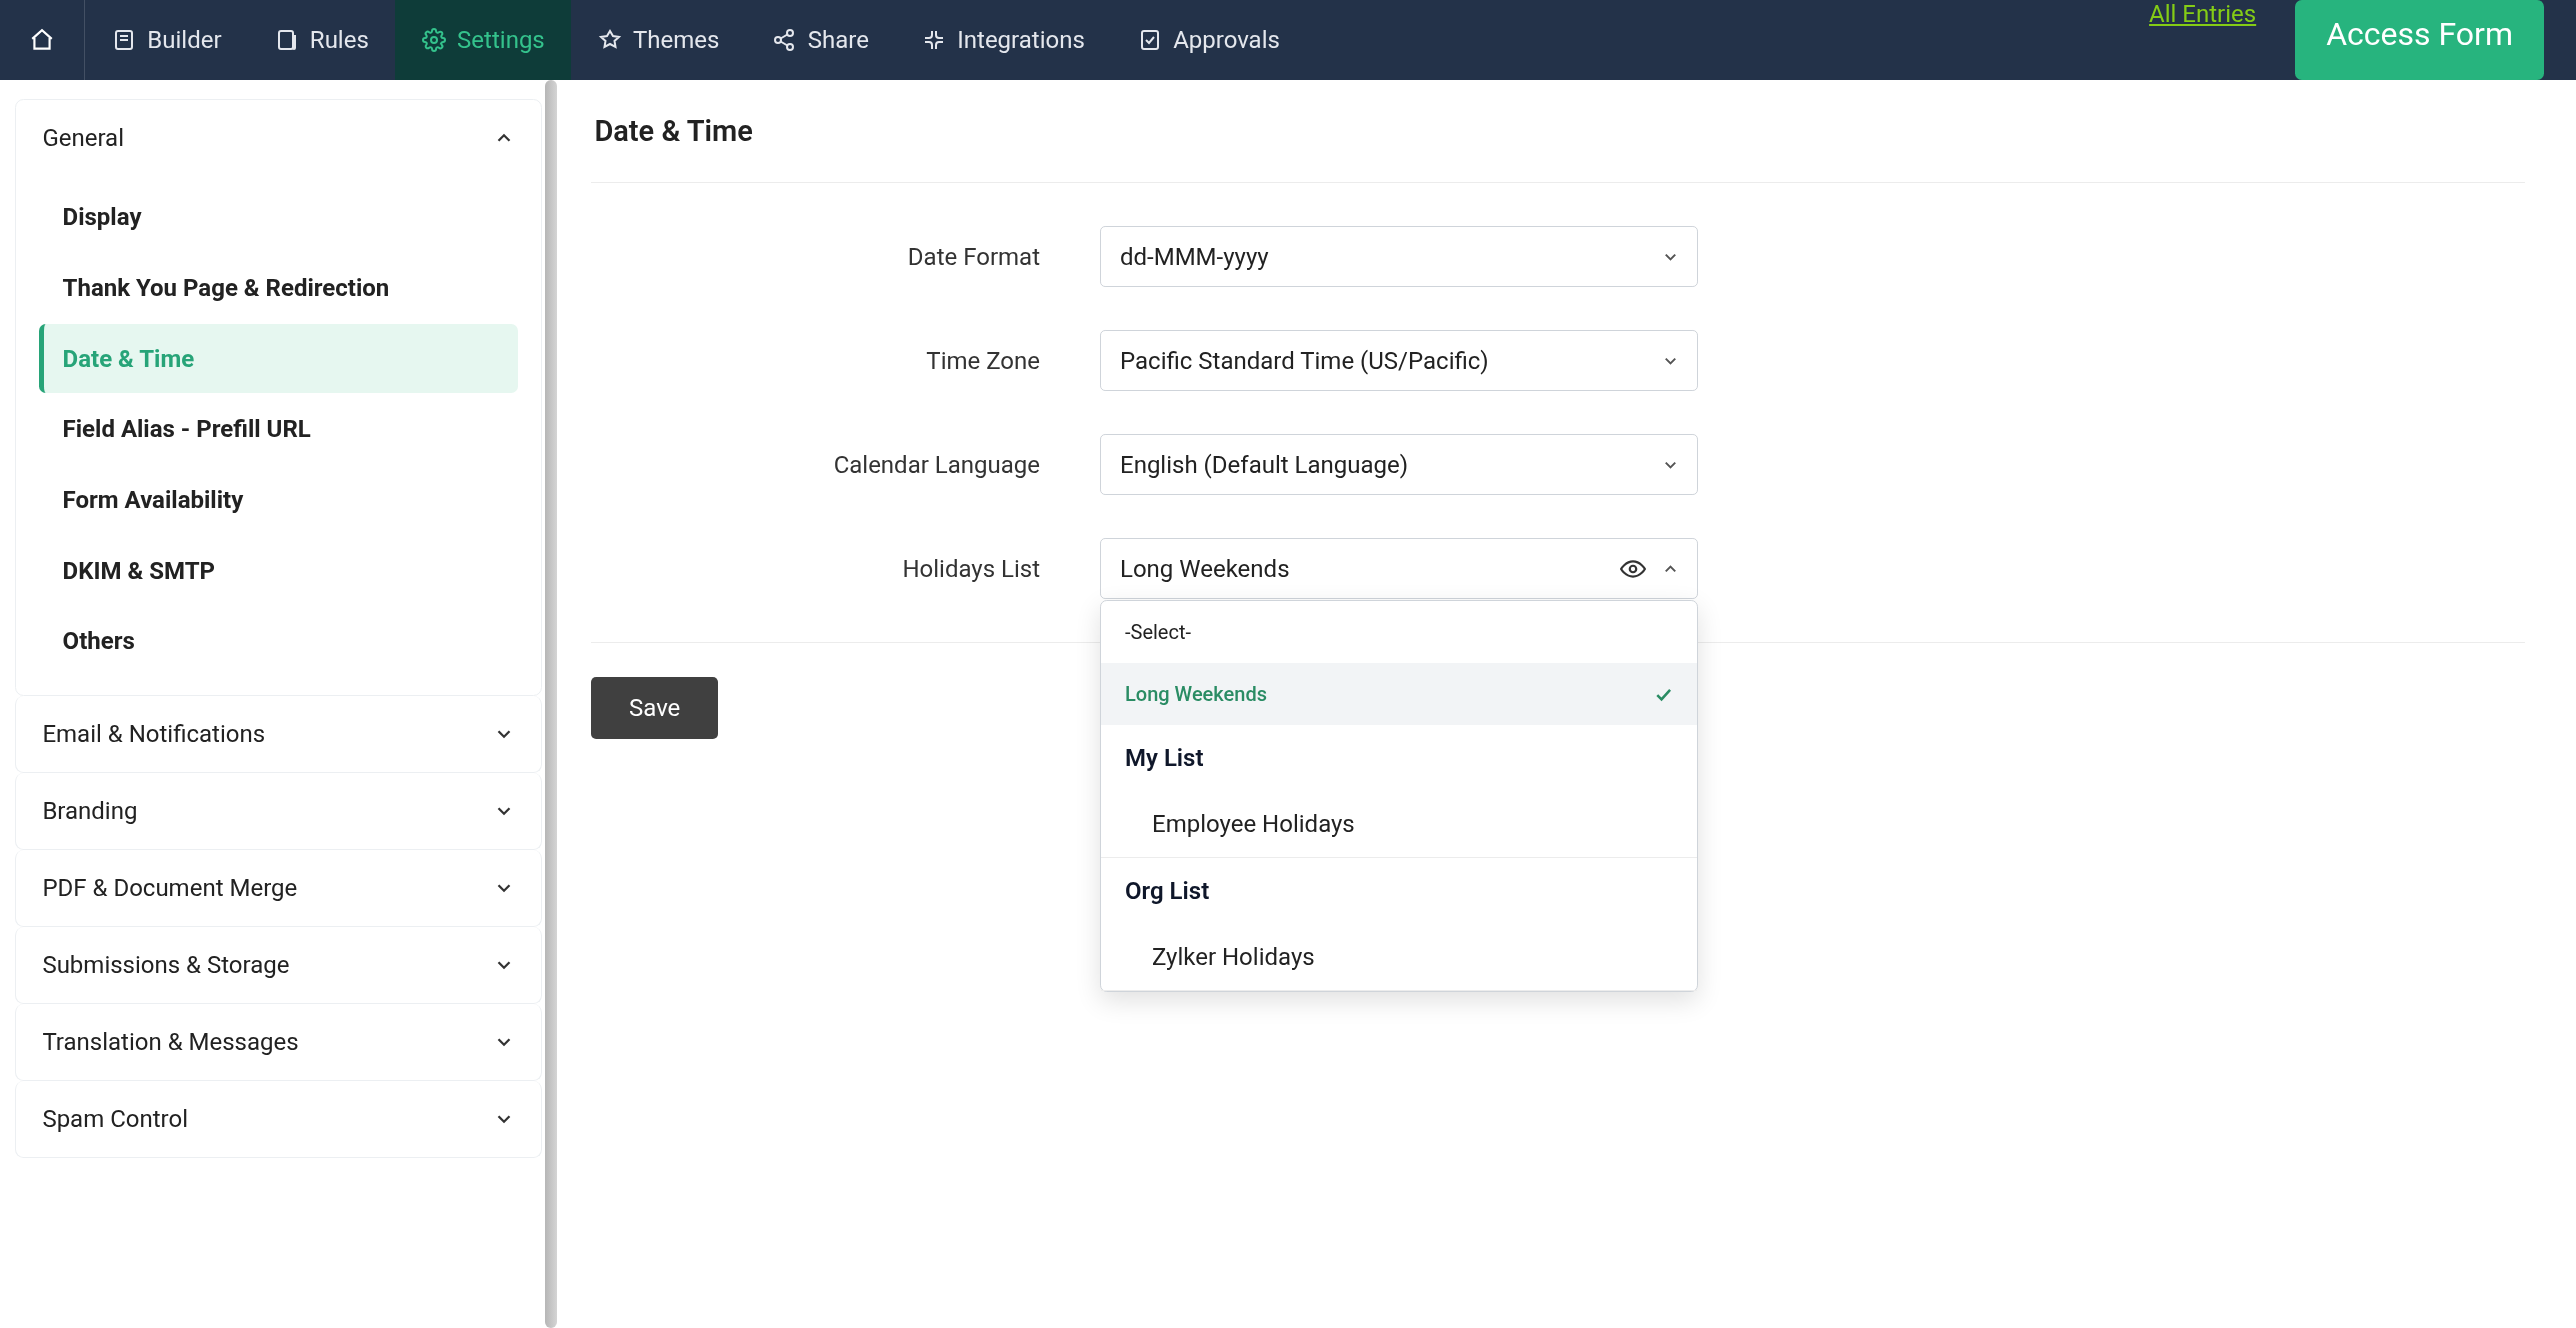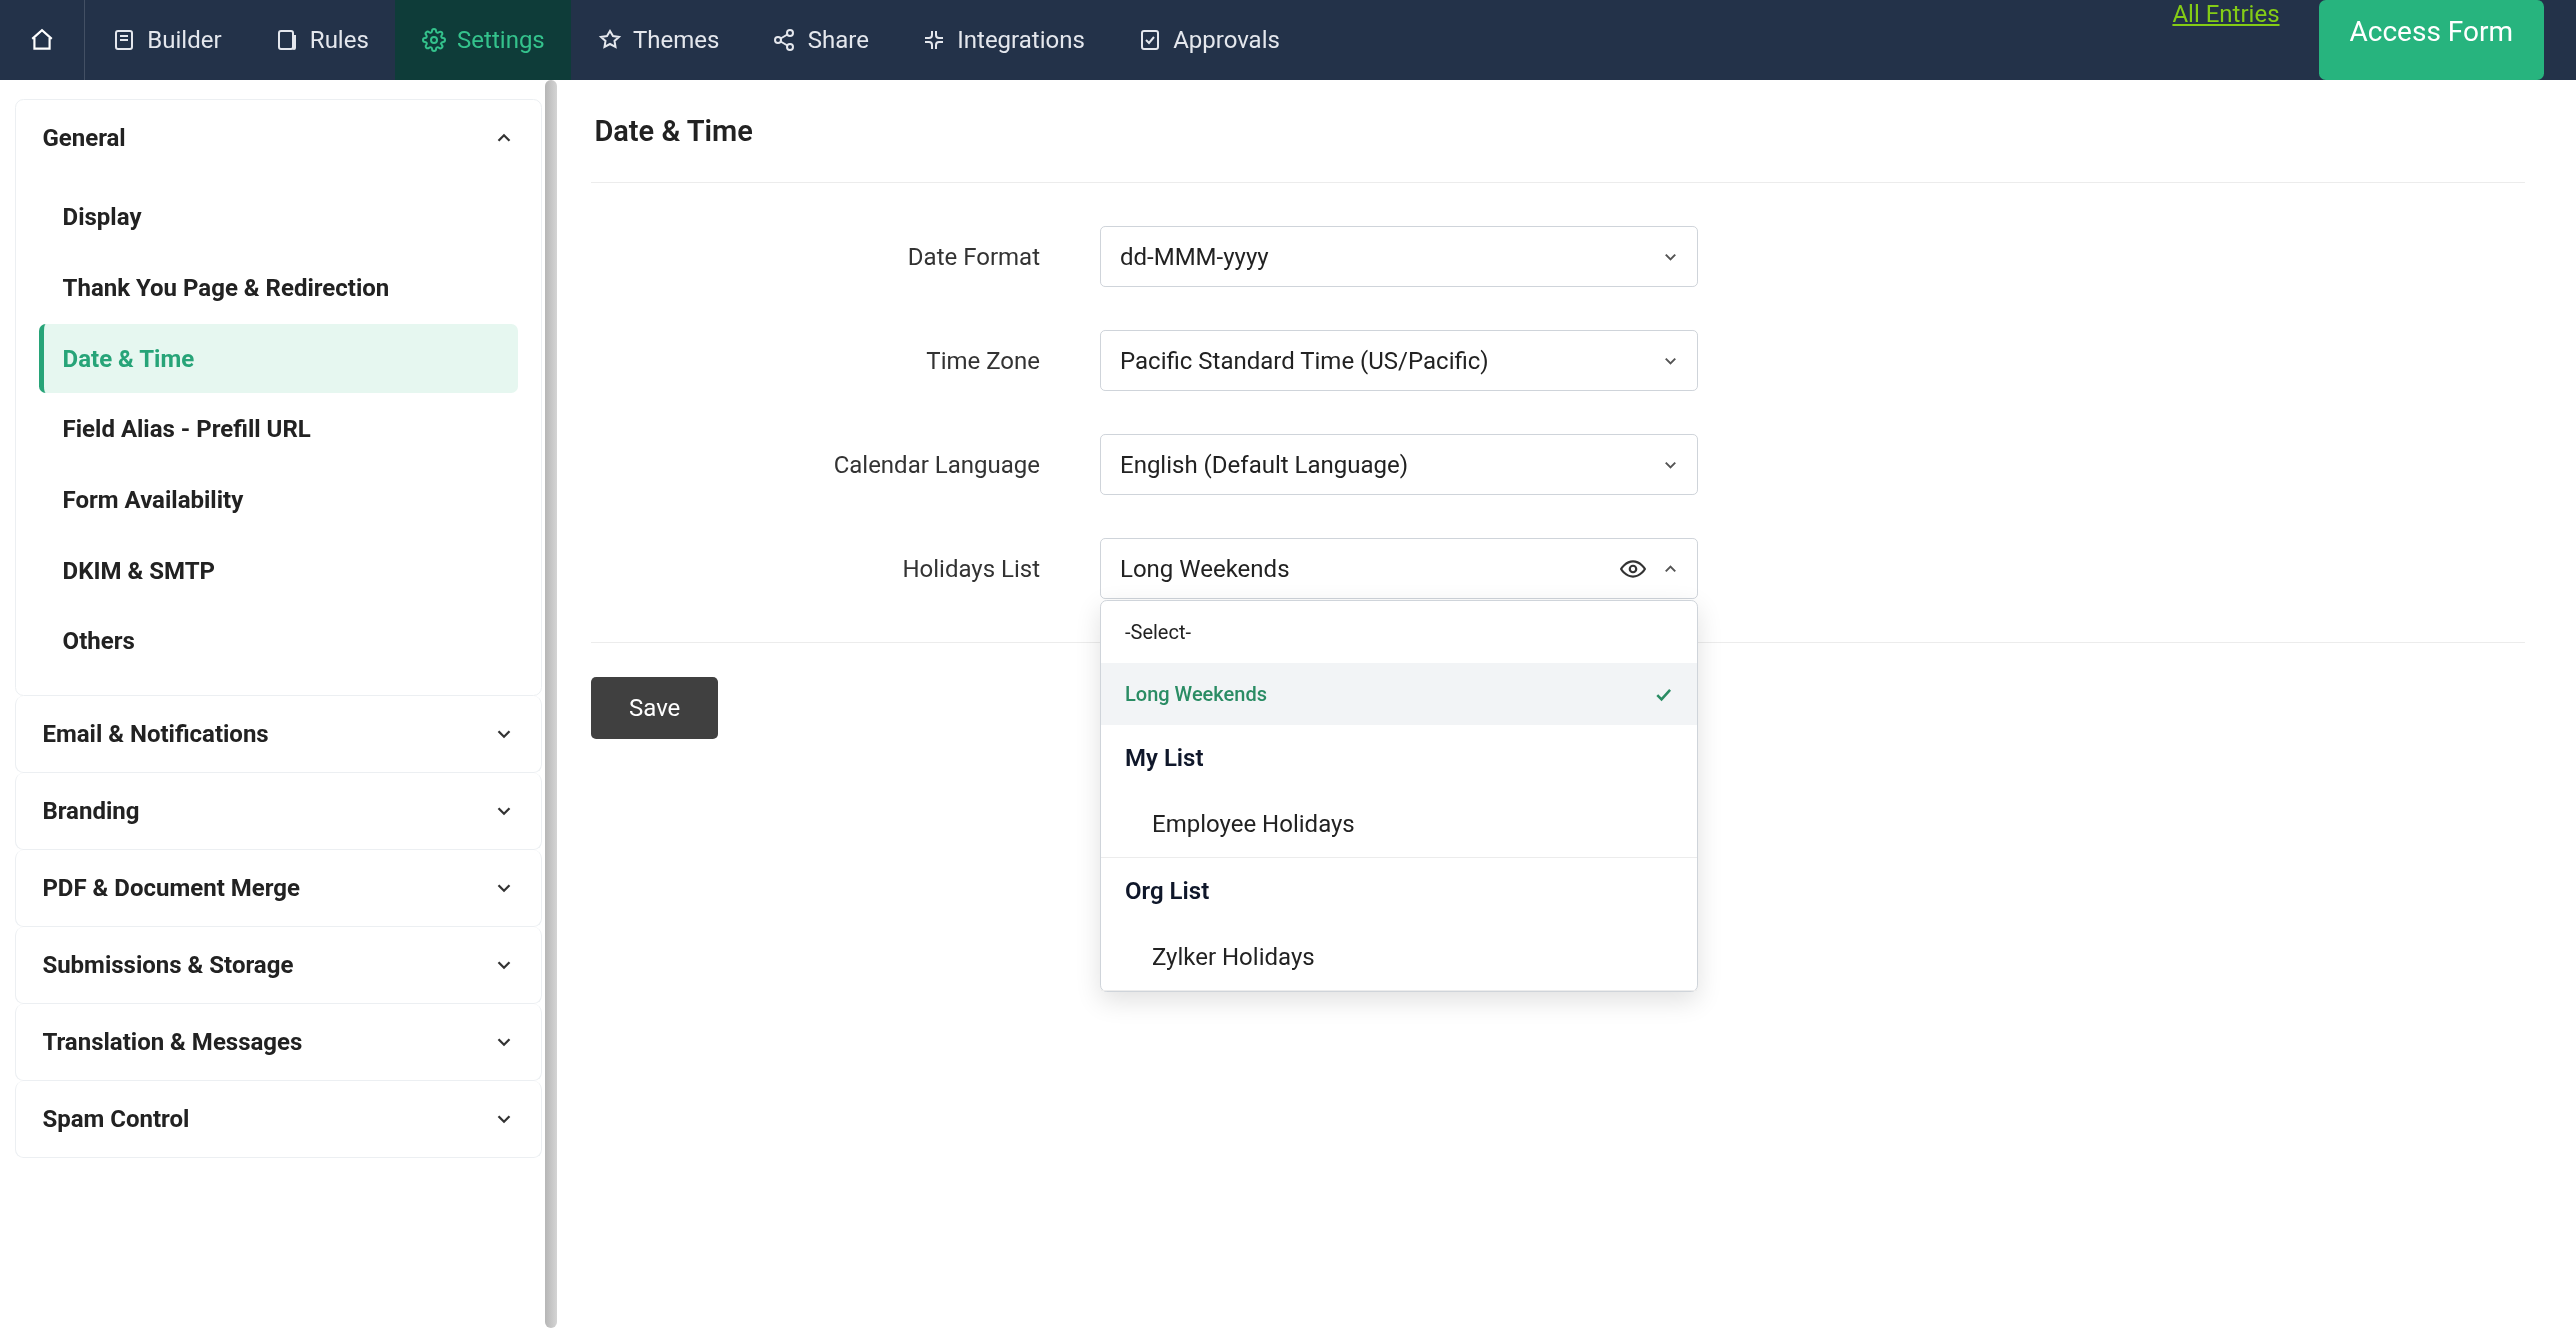--- a/index.html
+++ b/index.html
@@ -7,32 +7,32 @@
   body { width: 2576px; height: 1328px; overflow: hidden; position: relative; }
 
   
   .topbar { display: flex; height: 80px; background: #233249; color: #fff; }
   .home-cell { width: 85px; height: 80px; display: flex; align-items: center; justify-content: center; border-right: 0.9px solid rgba(255,255,255,0.15); }
   .nav-item { display: flex; align-items: center; gap: 10.3px; padding: 0 26px; height: 80px; color: #e4e7ed; cursor: pointer; }
   .nav-item.active { background: #0e3c39; color: #34c28c; }
   .nav-item .icn { width: 26px; height: 26px; display: inline-flex; align-items: center; justify-content: center; }
   .spacer { flex: 1; }
   .all-entries { text-decoration: underline; color: #84cc16; margin-right: 39px; cursor: pointer; }
-  .access-form-btn { background: #27b47e; color: #fff; border-radius: 6.8px; padding: 15.4px 31px; margin-right: 32px; cursor: pointer; font-size: 28px; }
+  .access-form-btn { background: #27b47e; color: #fff; border-radius: 6.8px; padding: 15.4px 31px; margin-right: 32px; cursor: pointer; font-size: 32px; }
 
   
   .body { display: flex; height: calc(100% - 80px); }
 
   .sidebar { width: 557px; padding: 19px 15.4px; overflow-y: auto; background: #fff; position: relative; }
   .sidebar::after { content: ""; position: absolute; top: 0; right: 0; bottom: 0; width: 12px;
                     background: linear-gradient(to right, #b6b6b6, #d4d4d4); border-radius: 6px; }
 
   .panel { border: 0.9px solid #eceff2; border-radius: 8.5px; margin-bottom: 0; }
   .panel + .panel { border-top: none; }
-  .panel-header { display: flex; align-items: center; justify-content: space-between; padding: 24px 26px; font-weight: 700; cursor: pointer; }
+  .panel-header { display: flex; align-items: center; justify-content: space-between; padding: 24px 26px; font-weight: 400; cursor: pointer; }
   .panel-header .chev { width: 22px; height: 22px; display: flex; align-items: center; justify-content: center; }
   .panel-body { padding: 5.1px 13.7px 17px; }
   .sub-item { padding: 20.5px 24px; border-radius: 6.8px; margin: 1.7px 8.5px; cursor: pointer; font-size: 24px; font-weight: bold; }
   .sub-item.active { background: #e6f7f0; color: #27a478; border-left: 5.1px solid #27a478; padding-left: 19px; }
 
   .main { flex: 1; padding: 34px 51px 34px 34px; overflow-y: auto; }
   .page-title { font-size: 29px; font-weight: 600; margin-bottom: 34px; padding-left: 3.4px; }
   .hr { border: none; border-top: 1.7px solid #ececec; margin-bottom: 43px; }
 
   .form-row { display: flex; align-items: center; margin-bottom: 43px; }

